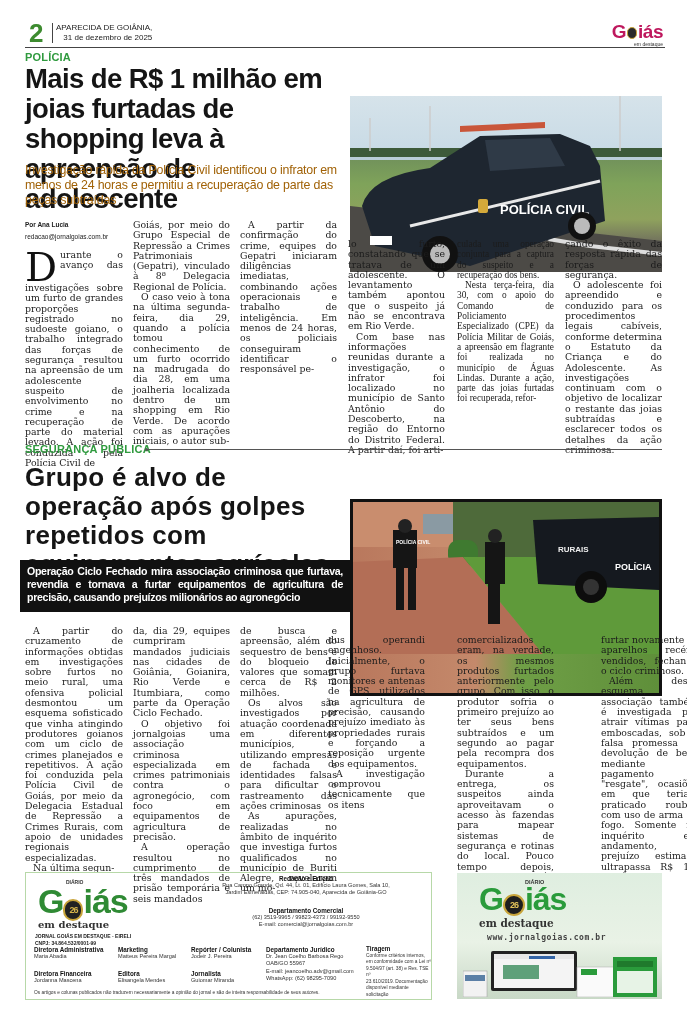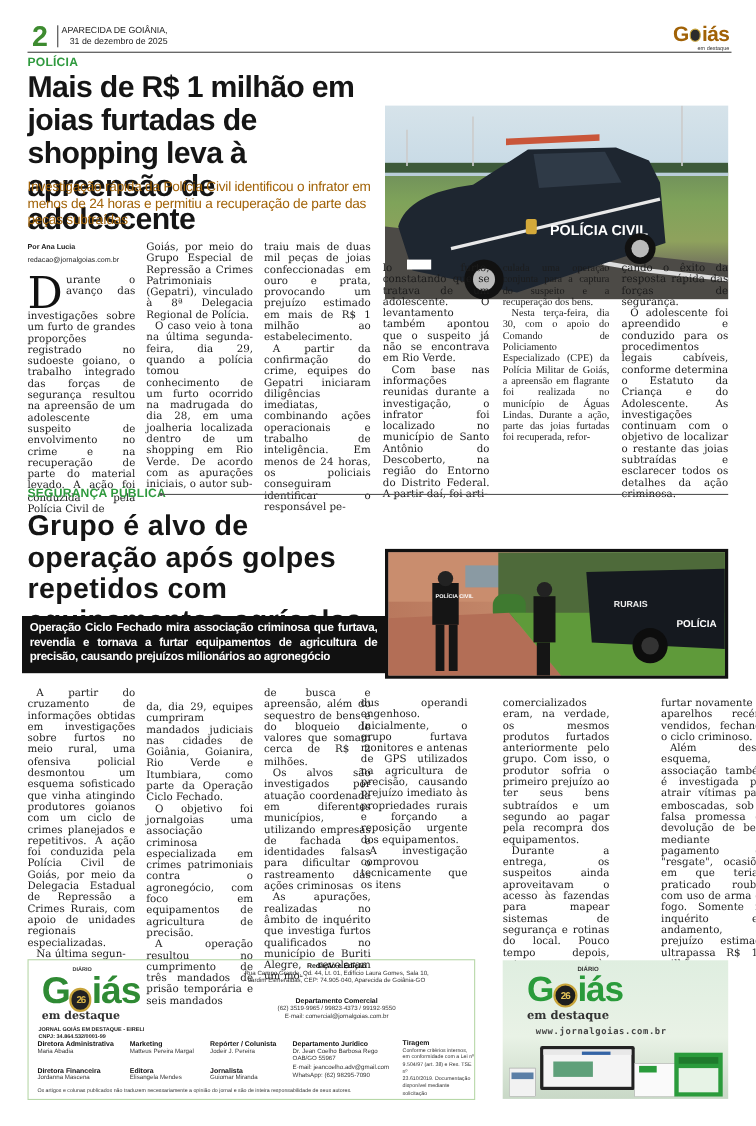--- a/index.html
+++ b/index.html
@@ -4,36 +4,36 @@
 <style>
   * { box-sizing: border-box; margin: 0; padding: 0; }
   html, body { width: 687px; height: 1024px; background: #ffffff; overflow: hidden; }
   body { position: relative; font-family: "DejaVu Serif", serif; color: #1a1a1a; }
 
   
   .page-header { position: absolute; left: 25px; top: 20px; width: 640px; height: 28px; border-bottom: 1px solid #444; }
   .page-num { position: absolute; left: 4px; top: 0px; font-family: "Liberation Sans", sans-serif; font-weight: bold; font-size: 26px; color: #3d8b2f; line-height: 26px; }
   .page-place { position: absolute; left: 27px; top: 3px; border-left: 1px solid #444; padding-left: 3px; font-family: "Liberation Sans", sans-serif; font-size: 8px; line-height: 10px; color: #222; text-align: right; }
   .hdr-logo { position: absolute; right: 2px; top: 2px; text-align: right; }
-  .hdr-logo .word { font-family: "Liberation Sans", sans-serif; font-weight: bold; font-size: 19px; color: #a16207; line-height: 19px; letter-spacing: -0.5px; }
+  .hdr-logo .word { font-family: "Liberation Sans", sans-serif; font-weight: bold; font-size: 19px; color: #be185d; line-height: 19px; letter-spacing: -0.5px; }
   .hdr-logo .sub { font-family: "Liberation Sans", sans-serif; font-size: 5px; color: #333; line-height: 6px; }
   .hdr-logo .emblem { display: inline-block; width: 10px; height: 12px; background: #2b2b2b; border-radius: 5px; vertical-align: -1px; margin: 0 1px; border: 1px solid #c8a43a; }
 
   .section-label { position: absolute; font-family: "Liberation Sans", sans-serif; font-weight: bold; font-size: 11px; color: #2f9a3e; letter-spacing: 0.2px; }
 
   
   .headline { position: absolute; font-family: "Liberation Sans", sans-serif; font-weight: bold; color: #151515; letter-spacing: -0.6px; }
   .h1 { left: 25px; top: 64px; width: 320px; font-size: 27.5px; line-height: 30px; }
   .deck1 { position: absolute; left: 25px; top: 163px; width: 320px; font-family: "Liberation Sans", sans-serif; font-size: 12.4px; line-height: 15px; color: #a16207; letter-spacing: -0.2px; }
   .byline { position: absolute; left: 25px; top: 219px; font-family: "Liberation Sans", sans-serif; font-size: 6.5px; line-height: 12px; color: #222; }
   .byline b { font-weight: bold; }
 
   .photo { position: absolute; overflow: hidden; margin-top: 36px; }
   .photo1 { left: 350px; top: 60px; width: 312px; height: 176px; background: linear-gradient(#d6e3ea 0%, #c9dbe6 30%, #6f8f5b 33%, #7fa35a 50%, #8fa25d 70%, #6d6a5e 85%, #5a574f 100%); }
-  .photo2 { left: 350px; top: 463px; width: 312px; height: 118px; border: 3px solid #111; background: linear-gradient(90deg, #b9785d 0%, #c4896b 40%, #6f9f46 55%, #5f8f3a 100%); }
+  .photo2 { left: 350px; top: 463px; width: 312px; height: 197px; border: 3px solid #111; background: linear-gradient(90deg, #b9785d 0%, #c4896b 40%, #6f9f46 55%, #5f8f3a 100%); }
 
   
   .col { position: absolute; font-size: 9.35px; line-height: 10.3px; text-align: justify; hyphens: manual; color: #1c1c1c; }
   .col p { text-indent: 8px; }
   .col p.noindent { text-indent: 0; }
   .dropcap { float: left; font-family: "DejaVu Serif", serif; font-size: 40px; line-height: 32px; margin: 1px 3px 0 0; color: #111; }
 
   .rule-line { position: absolute; height: 1px; background: #555; }
   .rule-dot { position: absolute; width: 3px; height: 3px; background: #555; border-radius: 2px; }
 
@@ -108,21 +108,20 @@
 </div>
 
 <div class="col" style="left:25px; top:250px; width:98px;">
   <p class="noindent"><span class="dropcap">D</span><span>urante o avanço das investigações sobre um furto de grandes proporções registrado no sudoeste goiano, o trabalho integrado das forças de segurança resultou na apreensão de um adolescente suspeito de envolvimento no crime e na recuperação de parte do material levado. A ação foi conduzida pela Polícia Civil de</span></p>
 </div>
 <div class="col" style="left:133px; top:220px; width:97px;">
   <p class="noindent">Goiás, por meio do Grupo Especial de Repressão a Crimes Patrimoniais (Gepatri), vinculado à 8ª Delegacia Regional de Polícia.</p>
   <p>O caso veio à tona na última segunda-feira, dia 29, quando a polícia tomou conhecimento de um furto ocorrido na madrugada do dia 28, em uma joalheria localizada dentro de um shopping em Rio Verde. De acordo com as apurações iniciais, o autor sub-</p>
 </div>
 <div class="col" style="left:240px; top:220px; width:97px;">
-  <p class="noindent">traiu mais de duas mil peças de joias confeccionadas em ouro e prata, provocando um prejuízo estimado em mais de R$ 1 milhão ao estabelecimento.</p>
   <p>A partir da confirmação do crime, equipes do Gepatri iniciaram diligências imediatas, combinando ações operacionais e trabalho de inteligência. Em menos de 24 horas, os policiais conseguiram identificar o responsável pe-</p>
 </div>
 <div class="col" style="left:348px; top:239px; width:97px;">
   <p class="noindent">lo furto, constatando que se tratava de um adolescente. O levantamento também apontou que o suspeito já não se encontrava em Rio Verde.</p>
   <p>Com base nas informações reunidas durante a investigação, o infrator foi localizado no município de Santo Antônio do Descoberto, na região do Entorno do Distrito Federal. A partir daí, foi arti-</p>
 </div>
 <div class="col" style="left:457px; top:239px; width:97px;font-family:Liberation Serif, serif;">
   <p class="noindent">culada uma operação conjunta para a captura do suspeito e a recuperação dos bens.</p>
   <p>Nesta terça-feira, dia 30, com o apoio do Comando de Policiamento Especializado (CPE) da Polícia Militar de Goiás, a apreensão em flagrante foi realizada no município de Águas Lindas. Durante a ação, parte das joias furtadas foi recuperada, refor-</p>
 </div>
@@ -159,21 +158,21 @@
     <text x="262" y="68" fill="#fff" font-family="Liberation Sans, sans-serif" font-weight="bold" font-size="9">POLÍCIA</text>
     <circle cx="238" cy="85" r="16" fill="#0d0d0d"></circle>
     <circle cx="238" cy="85" r="8" fill="#333"></circle>
   </svg>
 </div>
 
 <div class="col" style="left:25px; top:626px; width:98px;">
   <p>A partir do cruzamento de informações obtidas em investigações sobre furtos no meio rural, uma ofensiva policial desmontou um esquema sofisticado que vinha atingindo produtores goianos com um ciclo de crimes planejados e repetitivos. A ação foi conduzida pela Polícia Civil de Goiás, por meio da Delegacia Estadual de Repressão a Crimes Rurais, com apoio de unidades regionais especializadas.</p>
   <p>Na última segun-</p>
 </div>
-<div class="col" style="left:133px; top:626px; width:97px;margin-top:12px;">
+<div class="col" style="left:133px; top:626px; width:97px;">
   <p class="noindent">da, dia 29, equipes cumpriram mandados judiciais nas cidades de Goiânia, Goianira, Rio Verde e Itumbiara, como parte da Operação Ciclo Fechado.</p>
   <p>O objetivo foi jornalgoias uma associação criminosa especializada em crimes patrimoniais contra o agronegócio, com foco em equipamentos de agricultura de precisão.</p>
   <p>A operação resultou no cumprimento de três mandados de prisão temporária e seis mandados</p>
 </div>
 <div class="col" style="left:240px; top:626px; width:97px;">
   <p class="noindent">de busca e apreensão, além do sequestro de bens e do bloqueio de valores que somam cerca de R$ 2 milhões.</p>
   <p>Os alvos são investigados por atuação coordenada em diferentes municípios, utilizando empresas de fachada e identidades falsas para dificultar o rastreamento das ações criminosas</p>
   <p>As apurações, realizadas no âmbito de inquérito que investiga furtos qualificados no município de Buriti Alegre, revelaram um mo-</p>
 </div>
 <div class="col" style="left:328px; top:635px; width:97px;">

